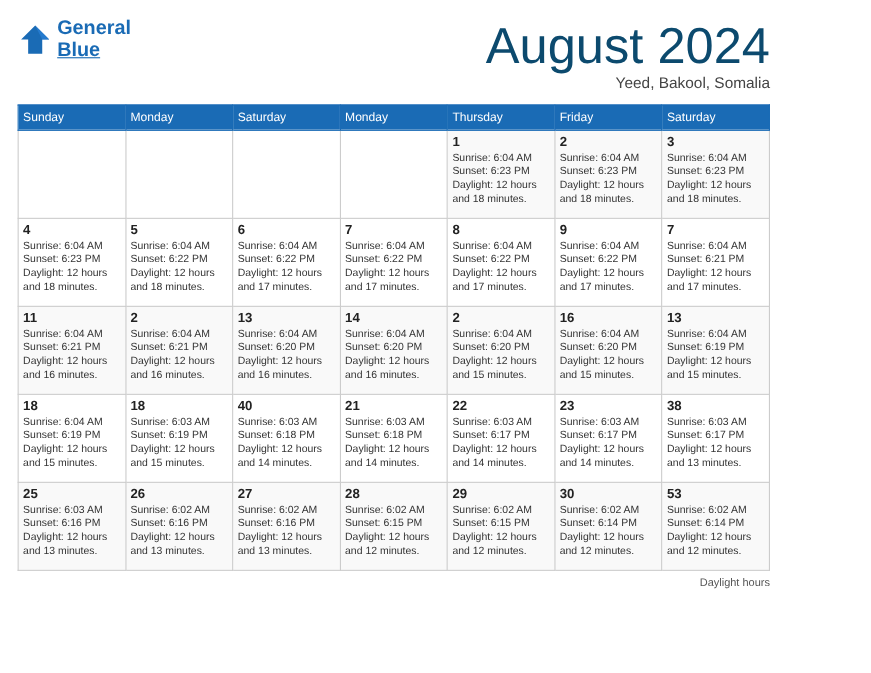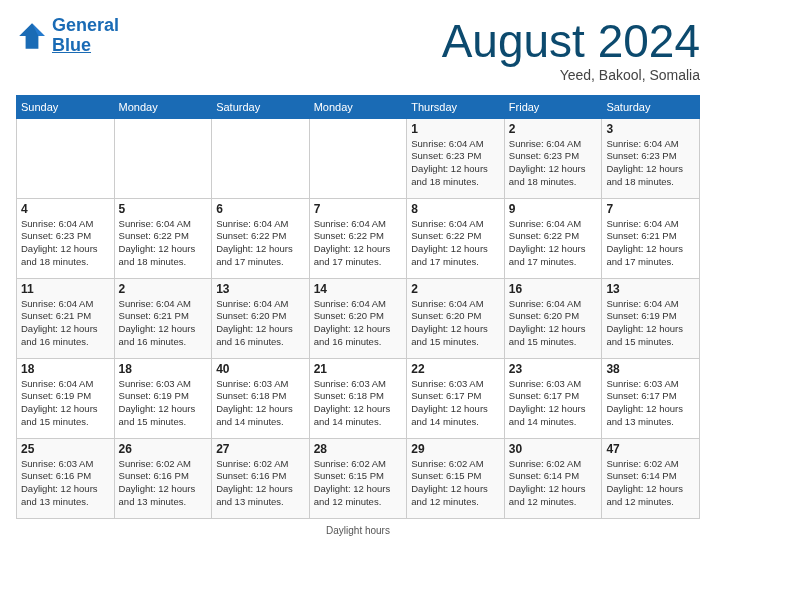--- a/index.html
+++ b/index.html
@@ -89,21 +89,21 @@
       font-size: 9.5px;
       line-height: 1.35;
     }
     .empty-cell {
       background: #fff !important;
     }
     .footer-note {
       font-size: 10px;
       color: #555;
       margin-top: 6px;
-      text-align: center;
+      text-align: right;
     }
   </style>
 </head>
 <body>
 
 <div class="container">
   <div class="header">
     <div class="logo">
       <svg class="logo-icon" viewBox="0 0 40 40">
         <polygon points="20,4 36,20 28,20 28,36 12,36 12,20 4,20" fill="#1a6bb5"></polygon>
@@ -352,21 +352,21 @@
 and 12 minutes.</div>
           </td>
           <td>
             <span class="day-num">30</span>
             <div class="day-info" style="white-space: pre-line;">Sunrise: 6:02 AM
 Sunset: 6:14 PM
 Daylight: 12 hours
 and 12 minutes.</div>
           </td>
           <td>
-            <span class="day-num">47</span>
+            <span class="day-num">53</span>
             <div class="day-info" style="white-space: pre-line;">Sunrise: 6:02 AM
 Sunset: 6:14 PM
 Daylight: 12 hours
 and 12 minutes.</div>
           </td>
         </tr>
       </tbody>
   </table>
 
   <div class="footer-note">Daylight hours</div>

